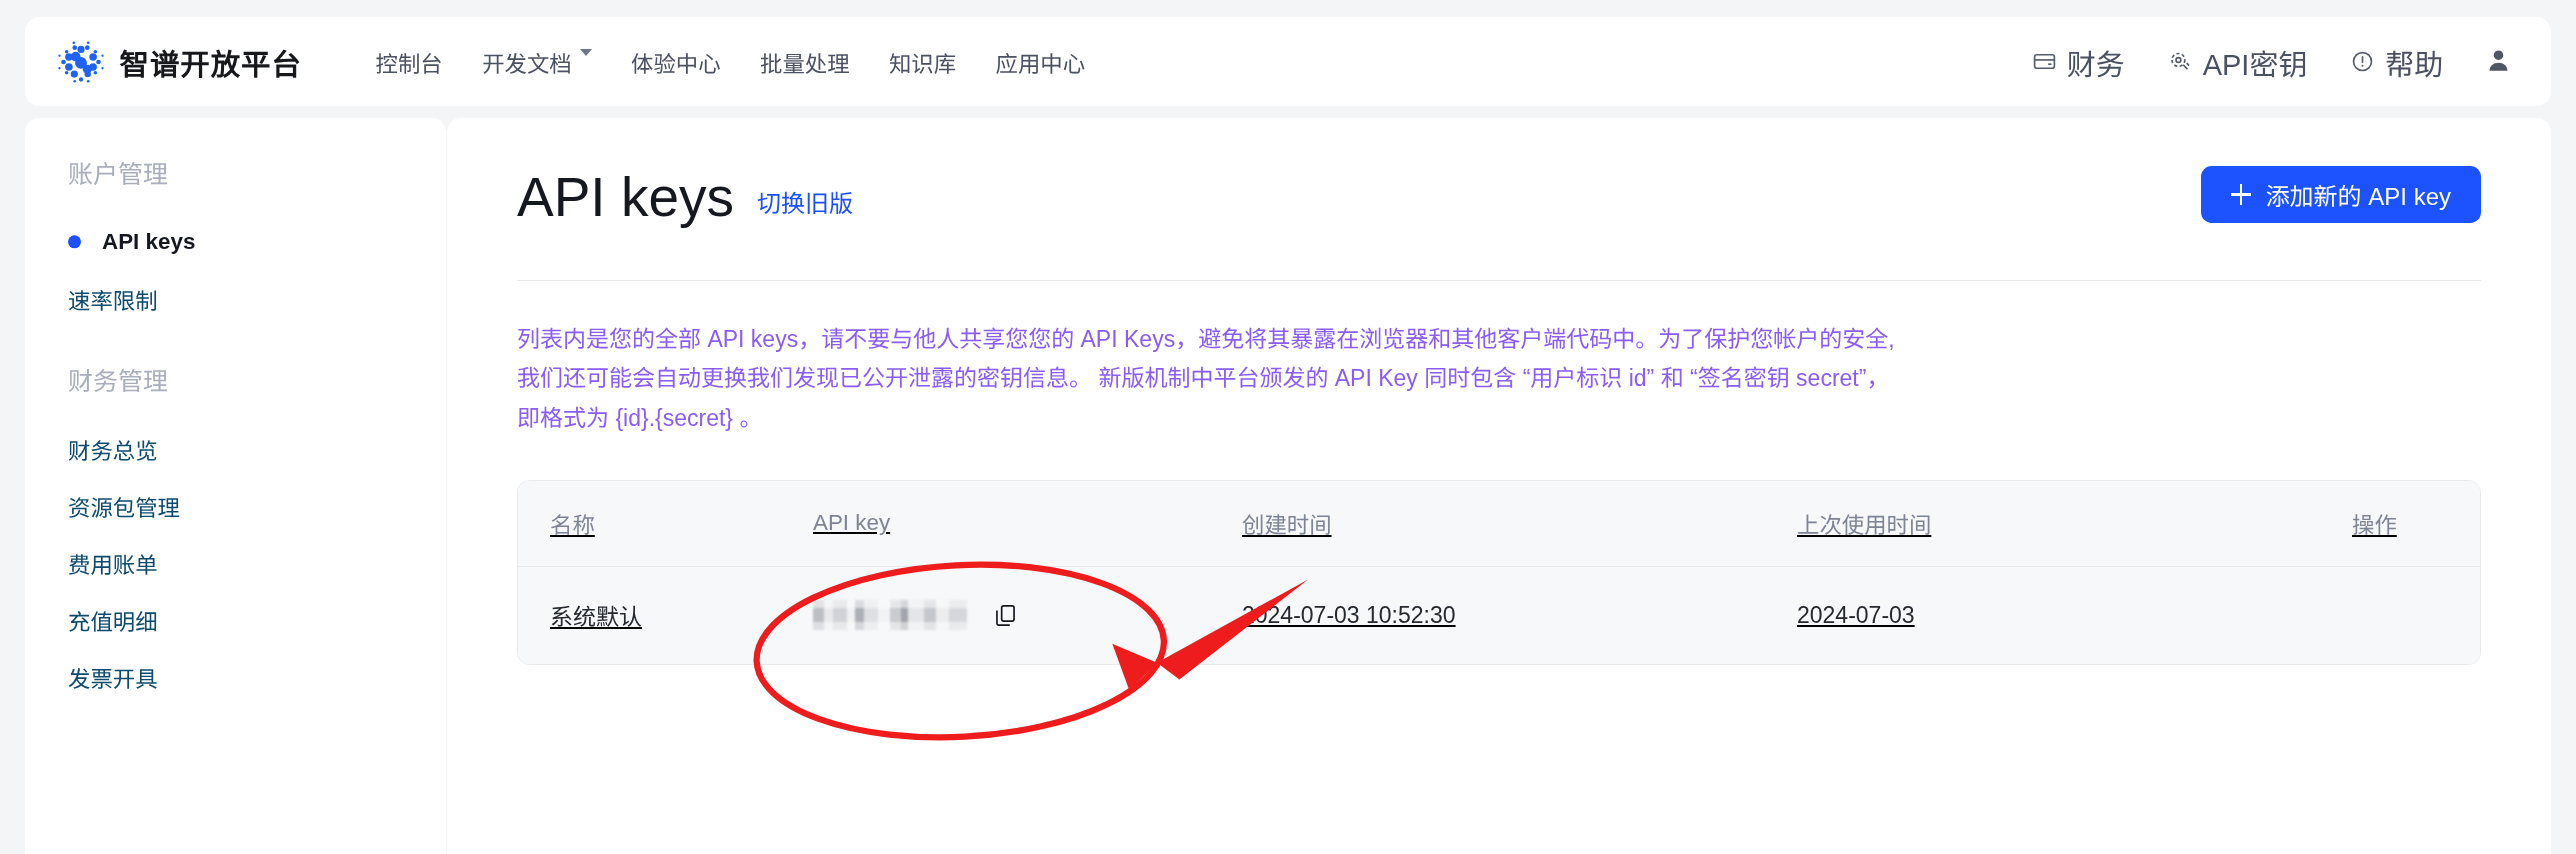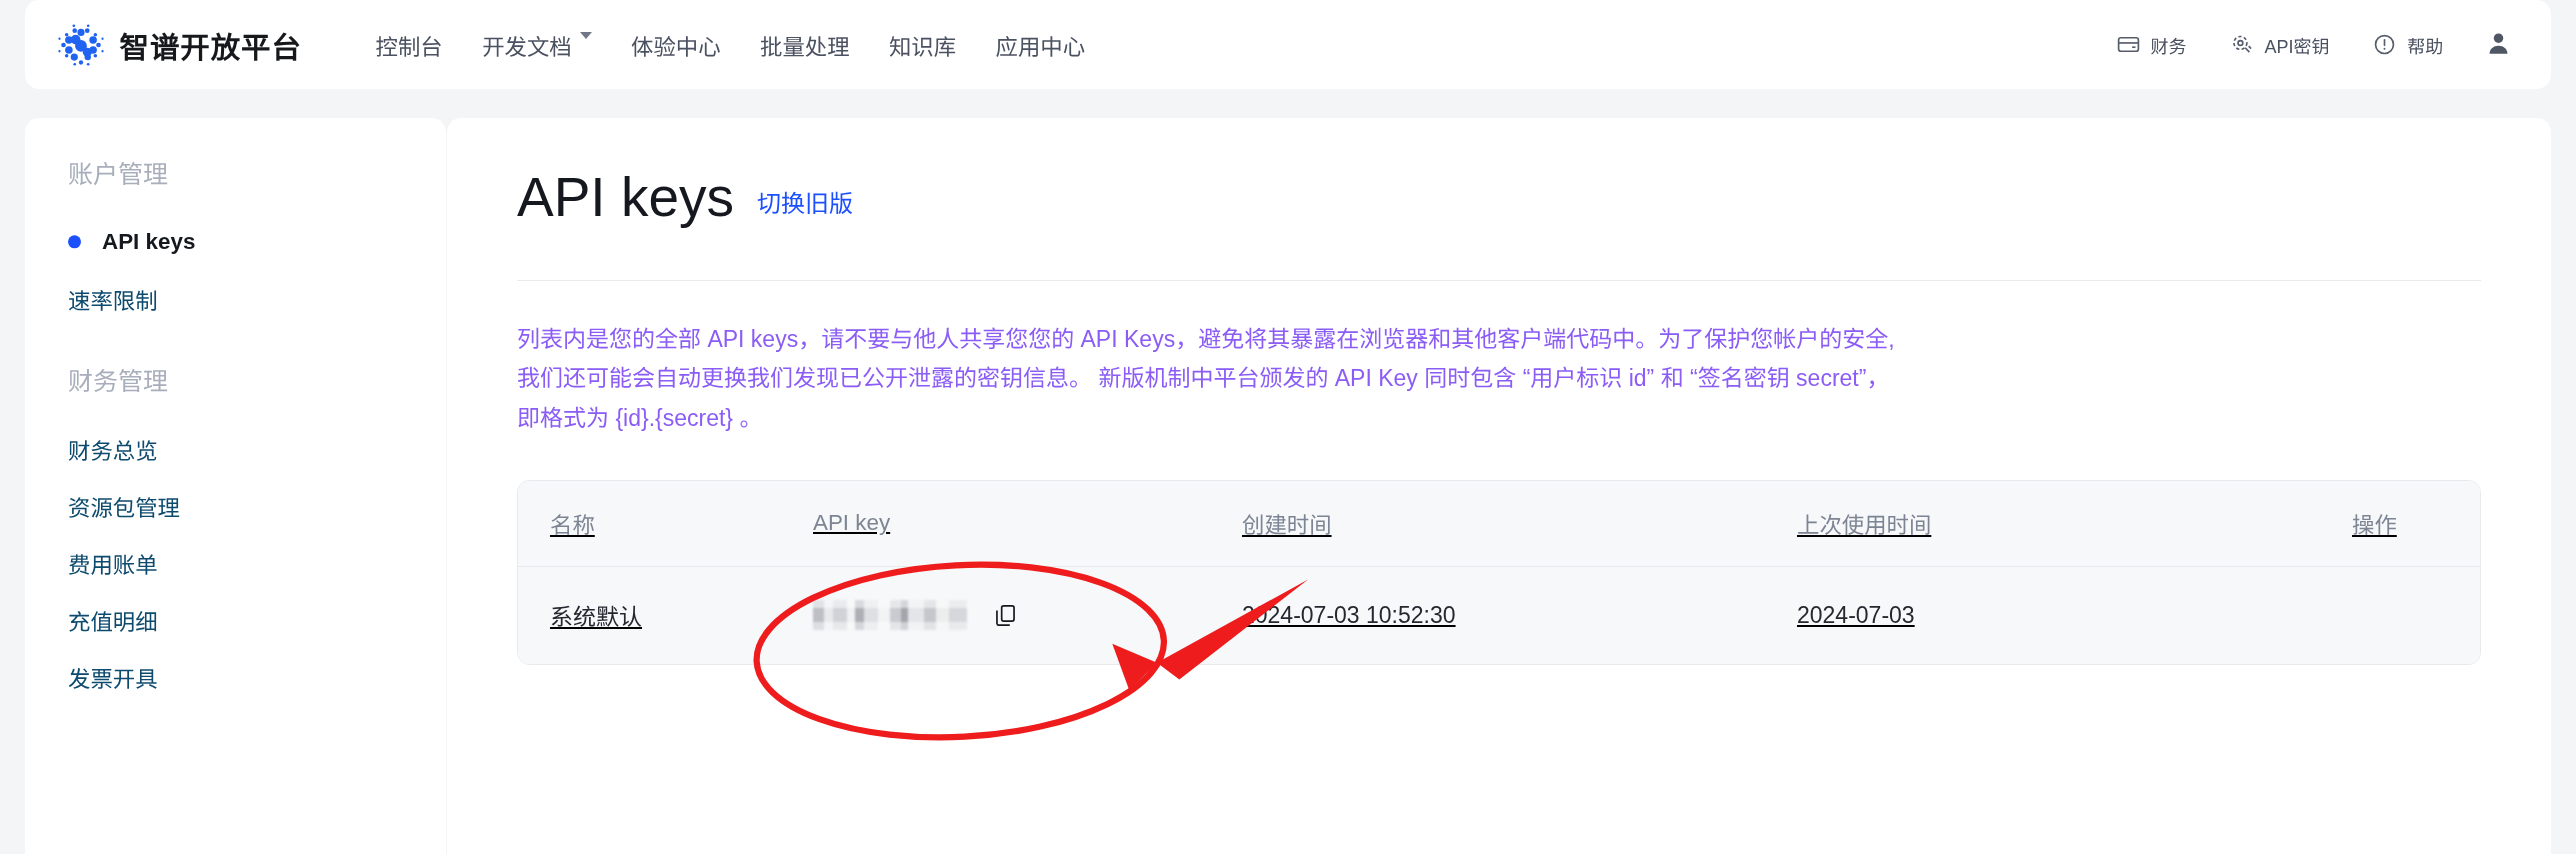--- a/index.html
+++ b/index.html
@@ -14,21 +14,21 @@
   body {
     background: #f4f5f7;
     font-family: "Liberation Sans", "DejaVu Sans", sans-serif;
     -webkit-font-smoothing: antialiased;
   }
 
   
   .topbar {
     position: absolute;
     left: 25px;
-    top: 0;
+    top: 17px;
     width: 2526px;
     height: 89px;
     background: #ffffff;
     border-radius: 14.3px;
     display: flex;
     align-items: center;
     padding: 0 34px 0 30px;
   }
 
   .brand {
@@ -82,21 +82,21 @@
   .nav-right {
     margin-left: auto;
     display: flex;
     align-items: center;
     gap: 0px;
   }
   .nav-action {
     display: flex;
     align-items: center;
     gap: 9.8px;
-    font-size: 18px;
+    font-size: 29px;
     color: #4a5160;
     padding: 9px 21.5px;
     cursor: pointer;
     white-space: nowrap;
     border-radius: 7.2px;
   }
   .nav-action svg { display: block; }
   .avatar-btn {
     margin-left: 19.7px;
     margin-right: 3.6px;
@@ -440,20 +440,24 @@
       <span class="side-label">发票开具</span>
     </div>
   </div>
 </aside>
 
 <main class="main">
 
   <div class="page-head">
     <h1 class="page-title">API keys</h1>
     <a class="legacy-link">切换旧版</a>
+    <button class="add-btn">
+      <span class="plus"></span>
+      <span>添加新的 API key</span>
+    </button>
   </div>
 
   <div class="head-rule"></div>
 
   <p class="desc">列表内是您的全部 API keys，请不要与他人共享您您的 API Keys，避免将其暴露在浏览器和其他客户端代码中。为了保护您帐户的安全,我们还可能会自动更换我们发现已公开泄露的密钥信息。 新版机制中平台颁发的 API Key 同时包含 “用户标识 id” 和 “签名密钥 secret”，即格式为 {id}.{secret} 。</p>
 
   <div class="table-wrap">
     <table>
       <colgroup>
         <col class="col-name">

